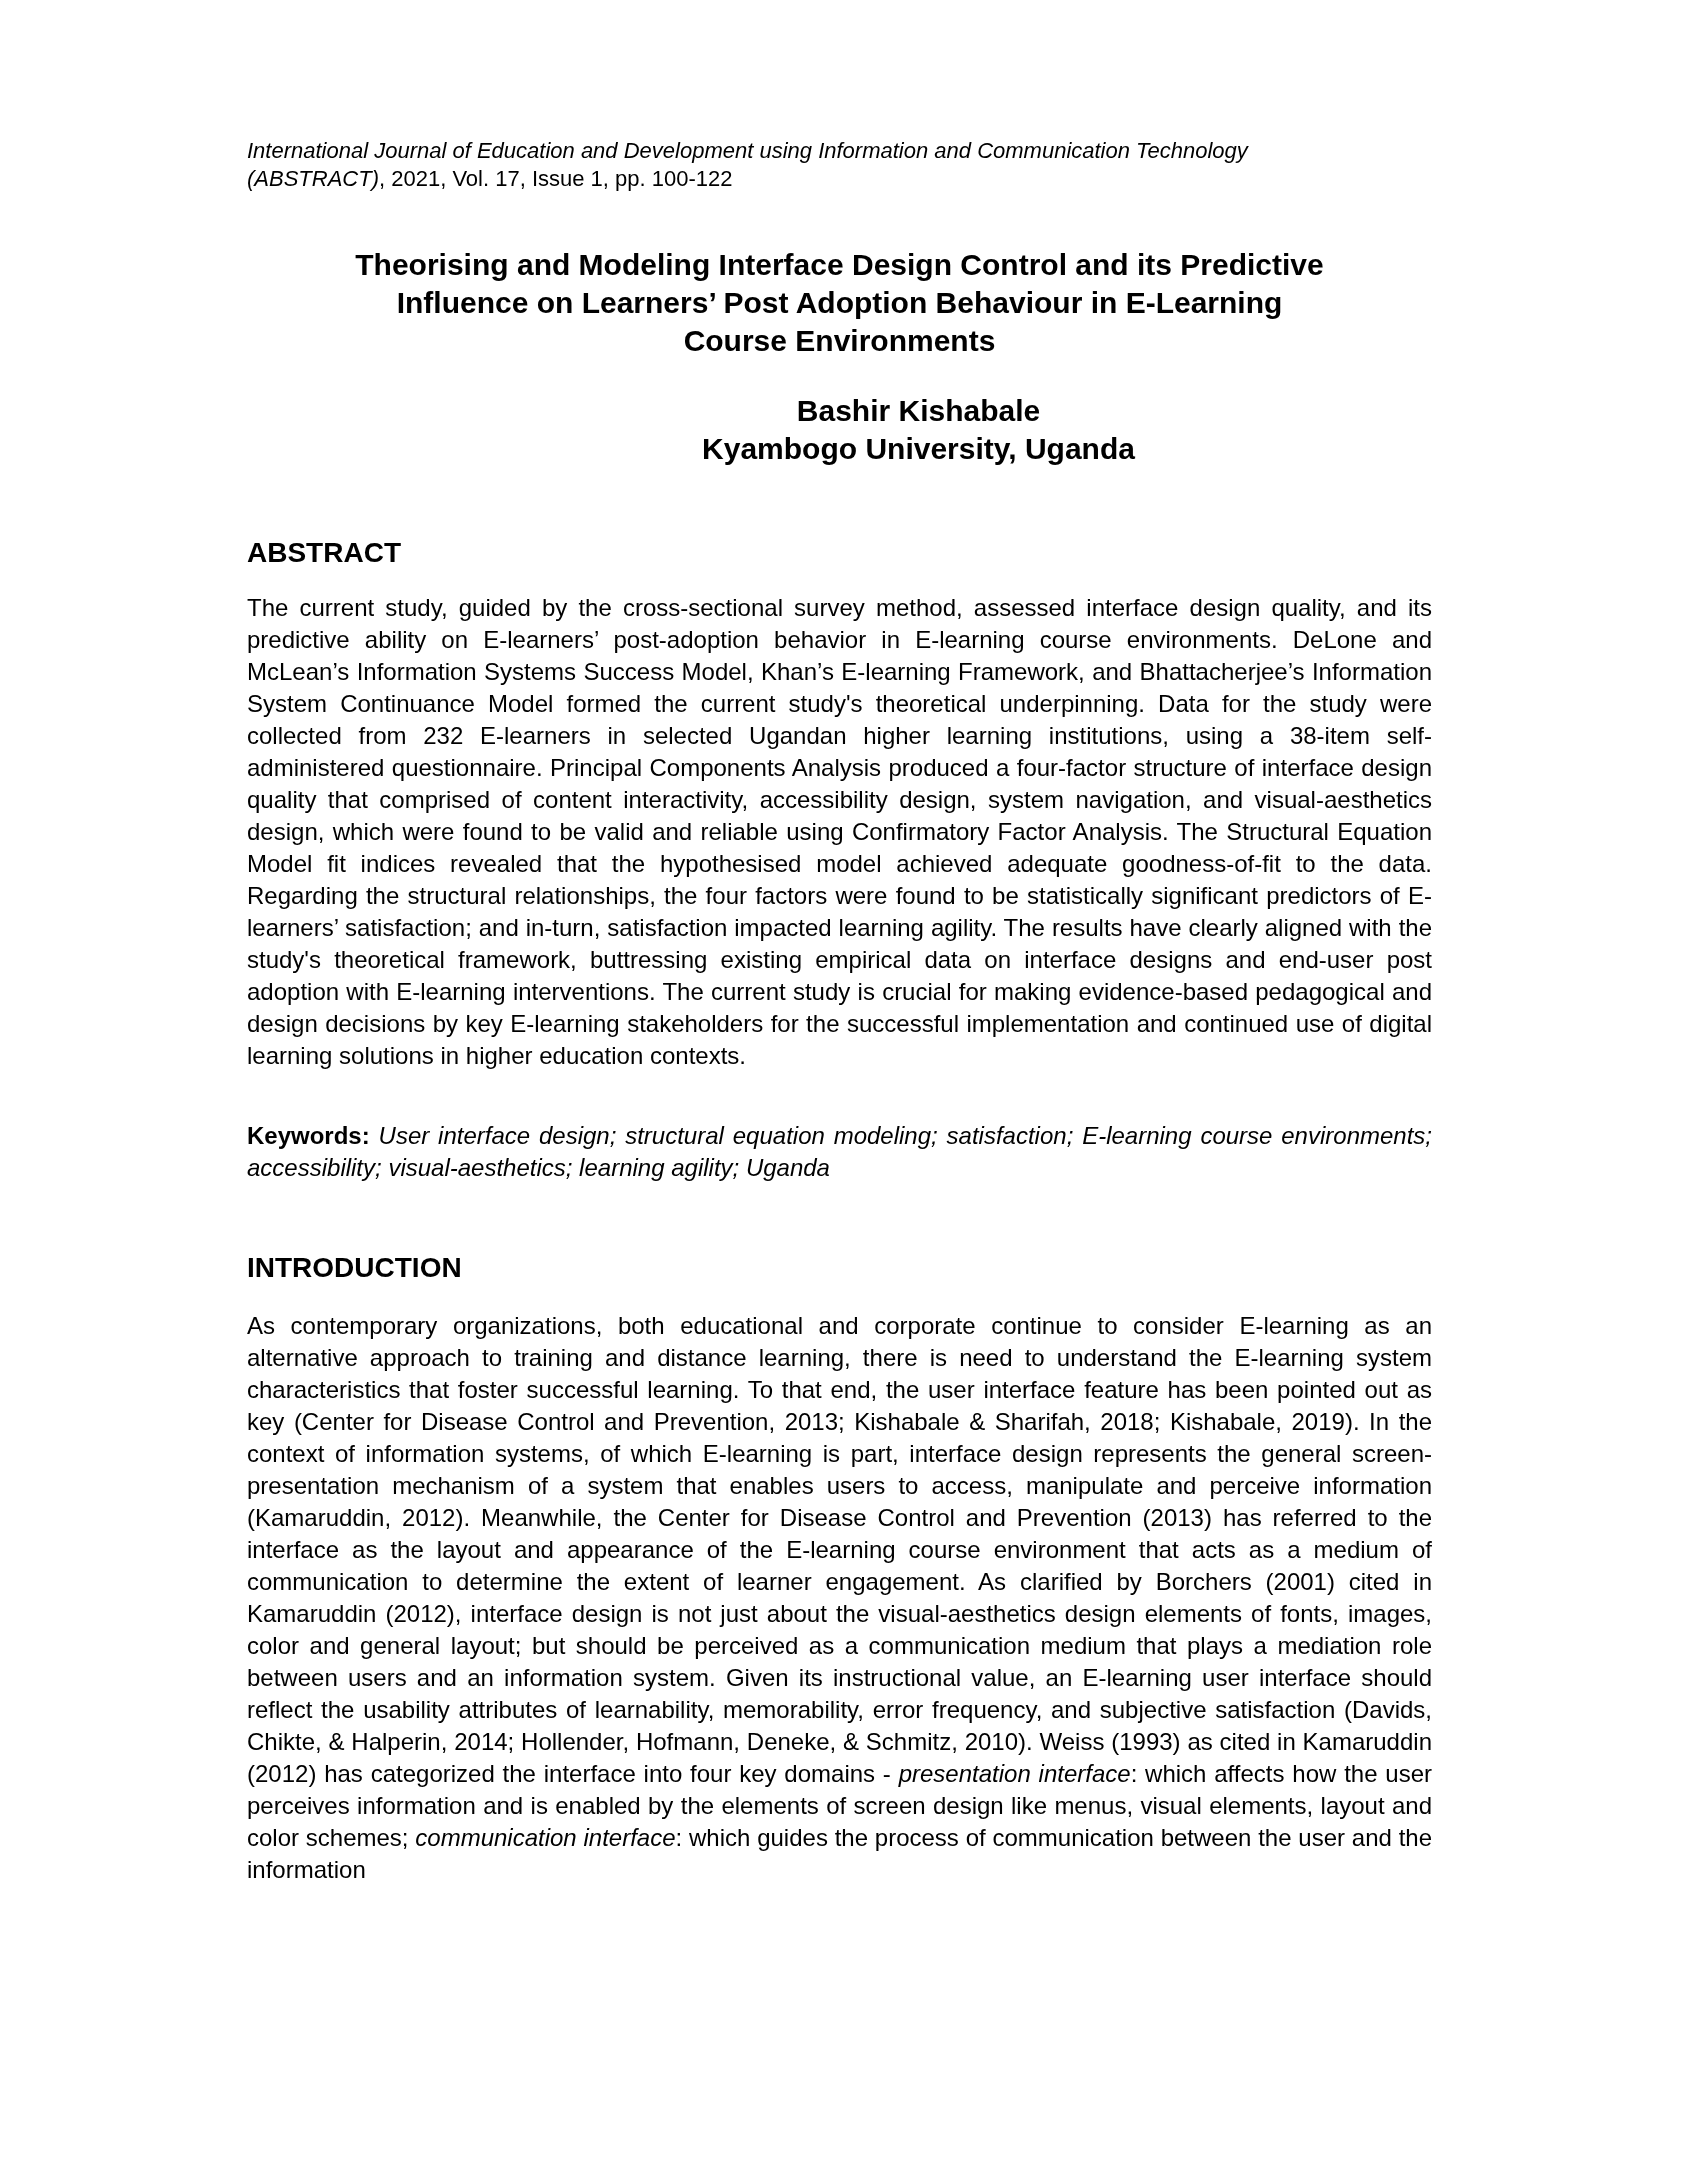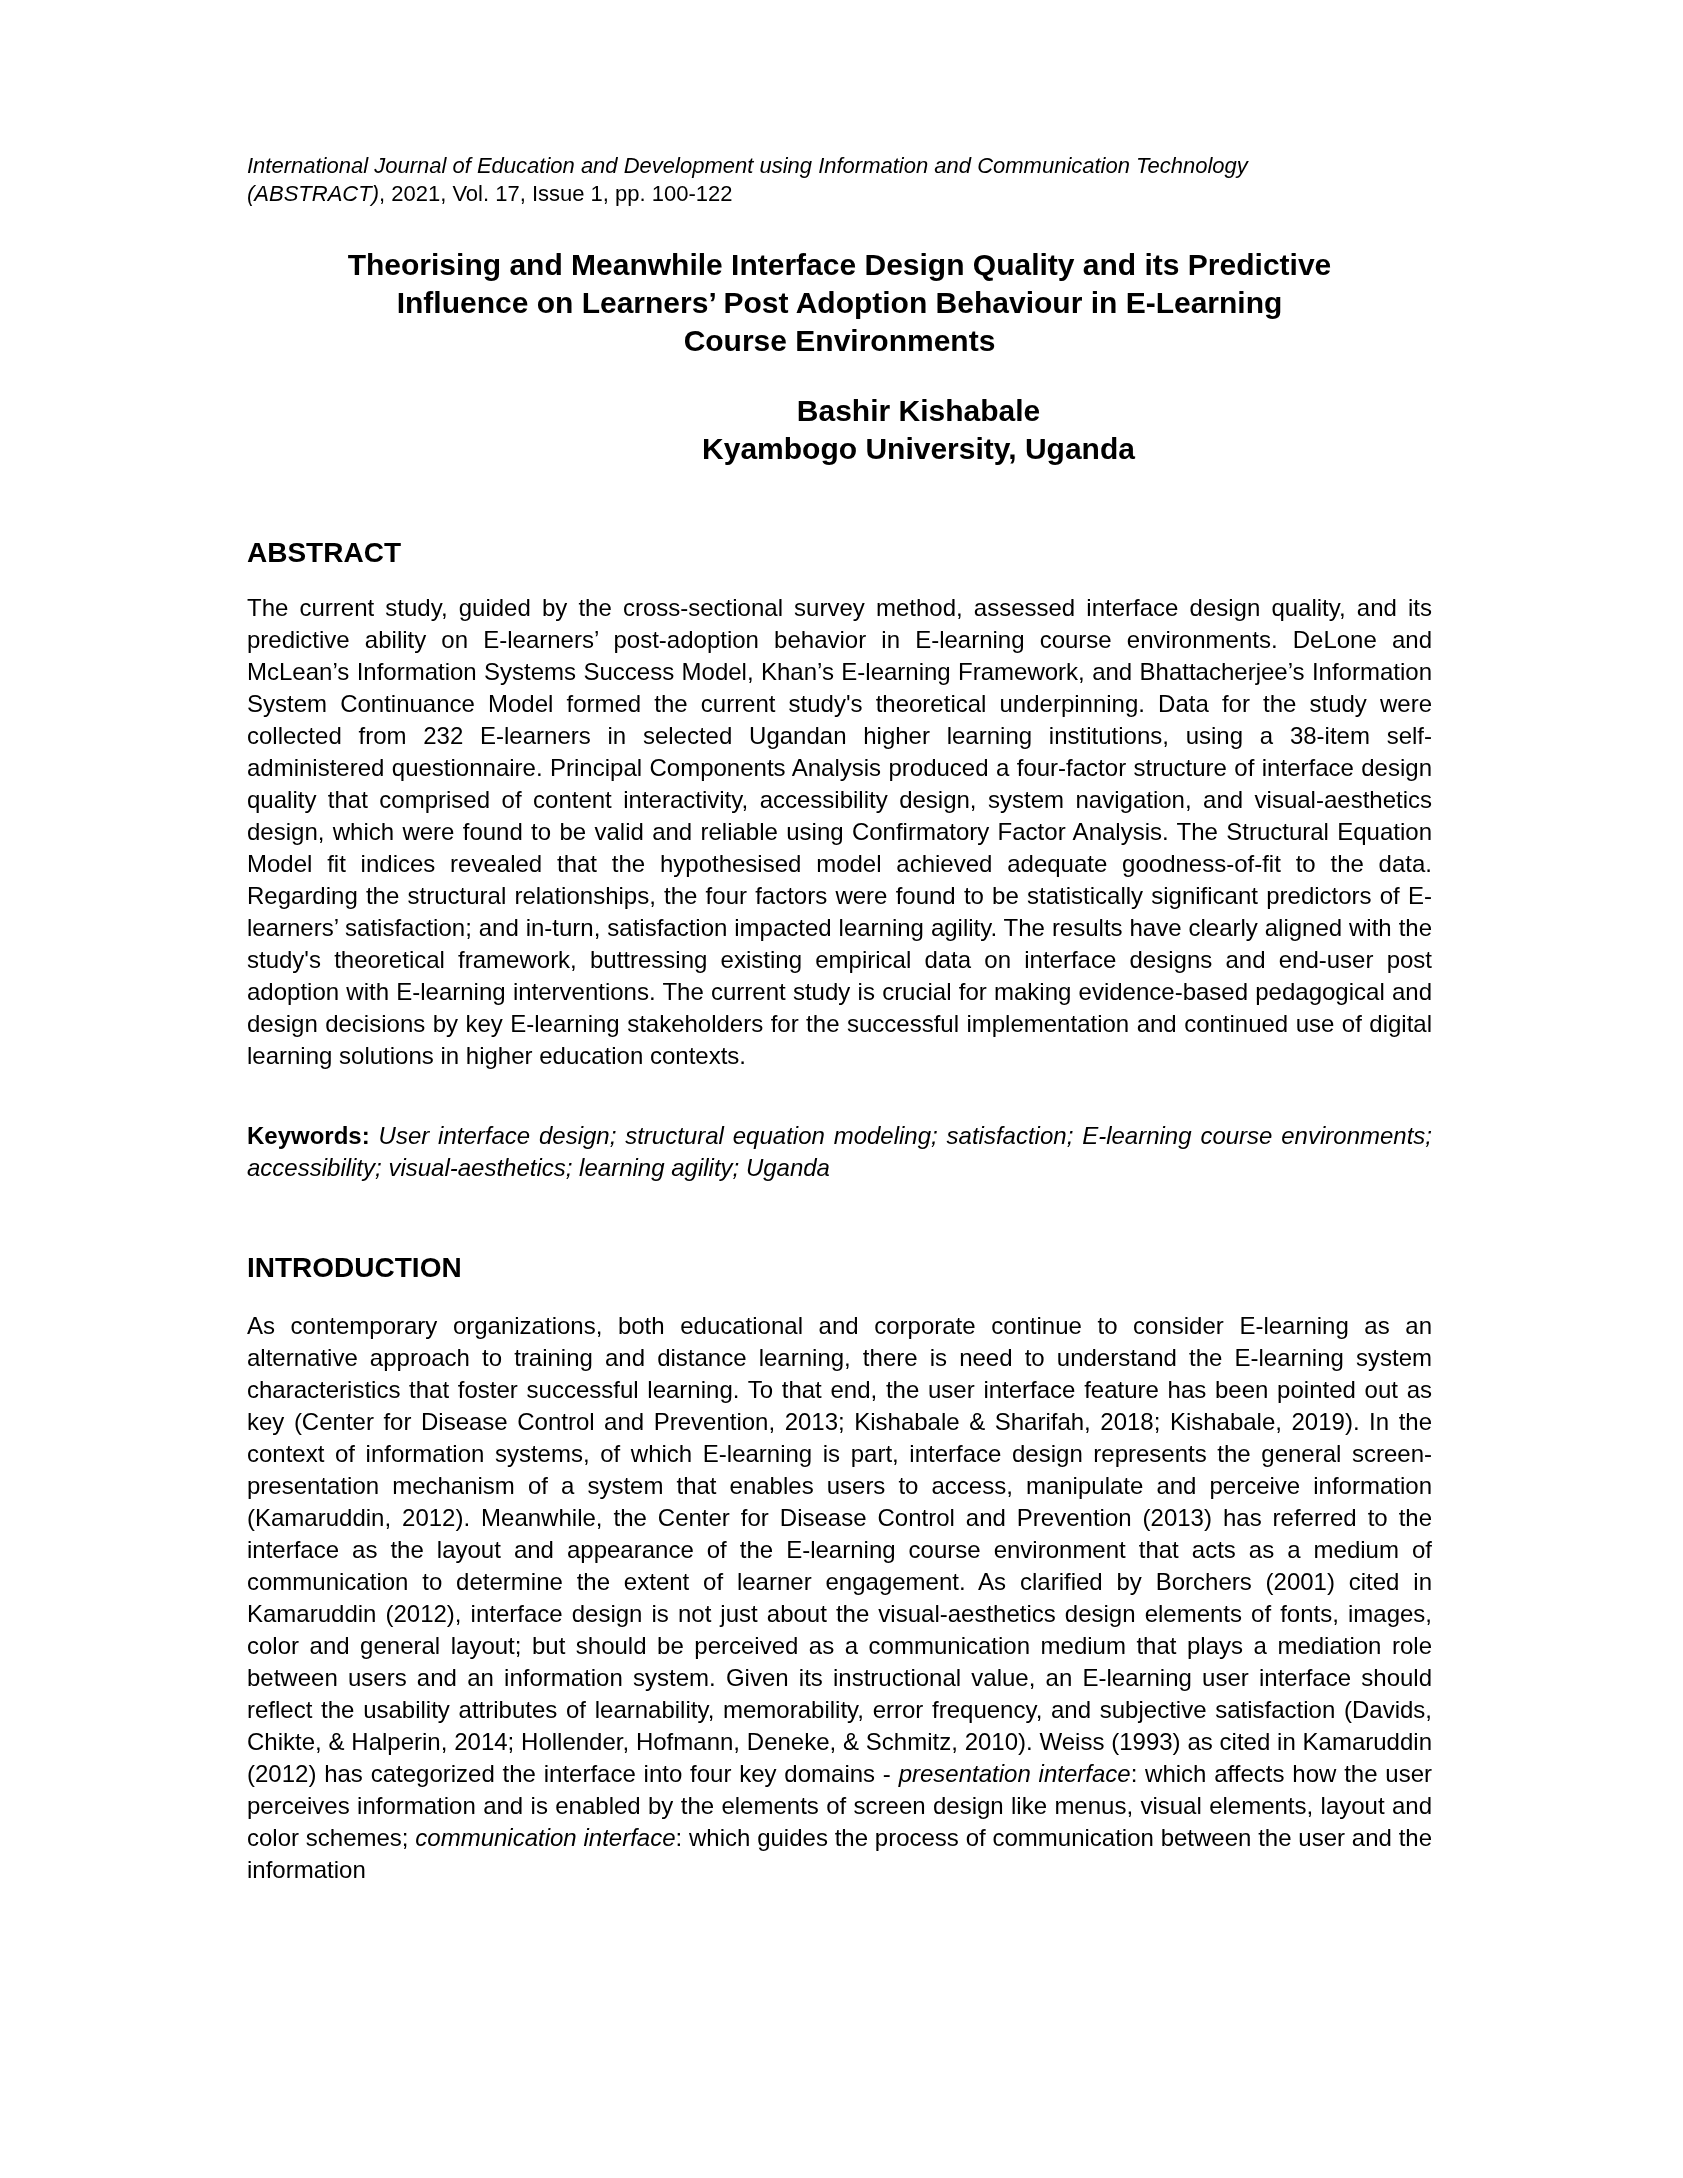--- a/index.html
+++ b/index.html
@@ -3,21 +3,21 @@
   <meta charset="utf-8">
   <style>
     html, body { margin: 0; padding: 0; background: #ffffff; }
     body {
       width: 1683px; height: 2178px; position: relative; overflow: hidden;
       font-family: "Liberation Sans", sans-serif; color: #000;
     }
     .page { position: absolute; left: 247px; top: 0; width: 1185px; }
     .running-head {
       position: absolute; top: 137px; left: 0; width: 1185px;
-      font-size: 22px; line-height: 28px; margin-top: 15px;
+      font-size: 22px; line-height: 28px;
     }
     .running-head .it { font-style: italic; }
     .title {
       position: absolute; top: 246px; left: 0; width: 1185px;
       text-align: center; font-weight: bold; font-size: 30px; line-height: 38px;
     }
     .author {
       position: absolute; top: 376px; left: 79px; width: 1185px;
       text-align: center; font-weight: bold; font-size: 30px; line-height: 38px; margin-top: 16px;
     }
@@ -36,21 +36,21 @@
 <body>
 
 <div class="page">
 
   <div class="running-head">
     <div class="it">International Journal of Education and Development using Information and Communication Technology</div>
     <div><span class="it">(ABSTRACT)</span><span>, 2021, Vol. 17, Issue 1, pp. 100-122</span></div>
   </div>
 
   <div class="title">
-    <div>Theorising and Meanwhile Interface Design Quality and its Predictive</div>
+    <div>Theorising and Modeling Interface Design Control and its Predictive</div>
     <div>Influence on Learners’ Post Adoption Behaviour in E-Learning</div>
     <div>Course Environments</div>
   </div>
 
   <div class="author">
     <div>Bashir Kishabale</div>
     <div>Kyambogo University, Uganda</div>
   </div>
 
   <div class="heading" style="top:538px;">ABSTRACT</div>

